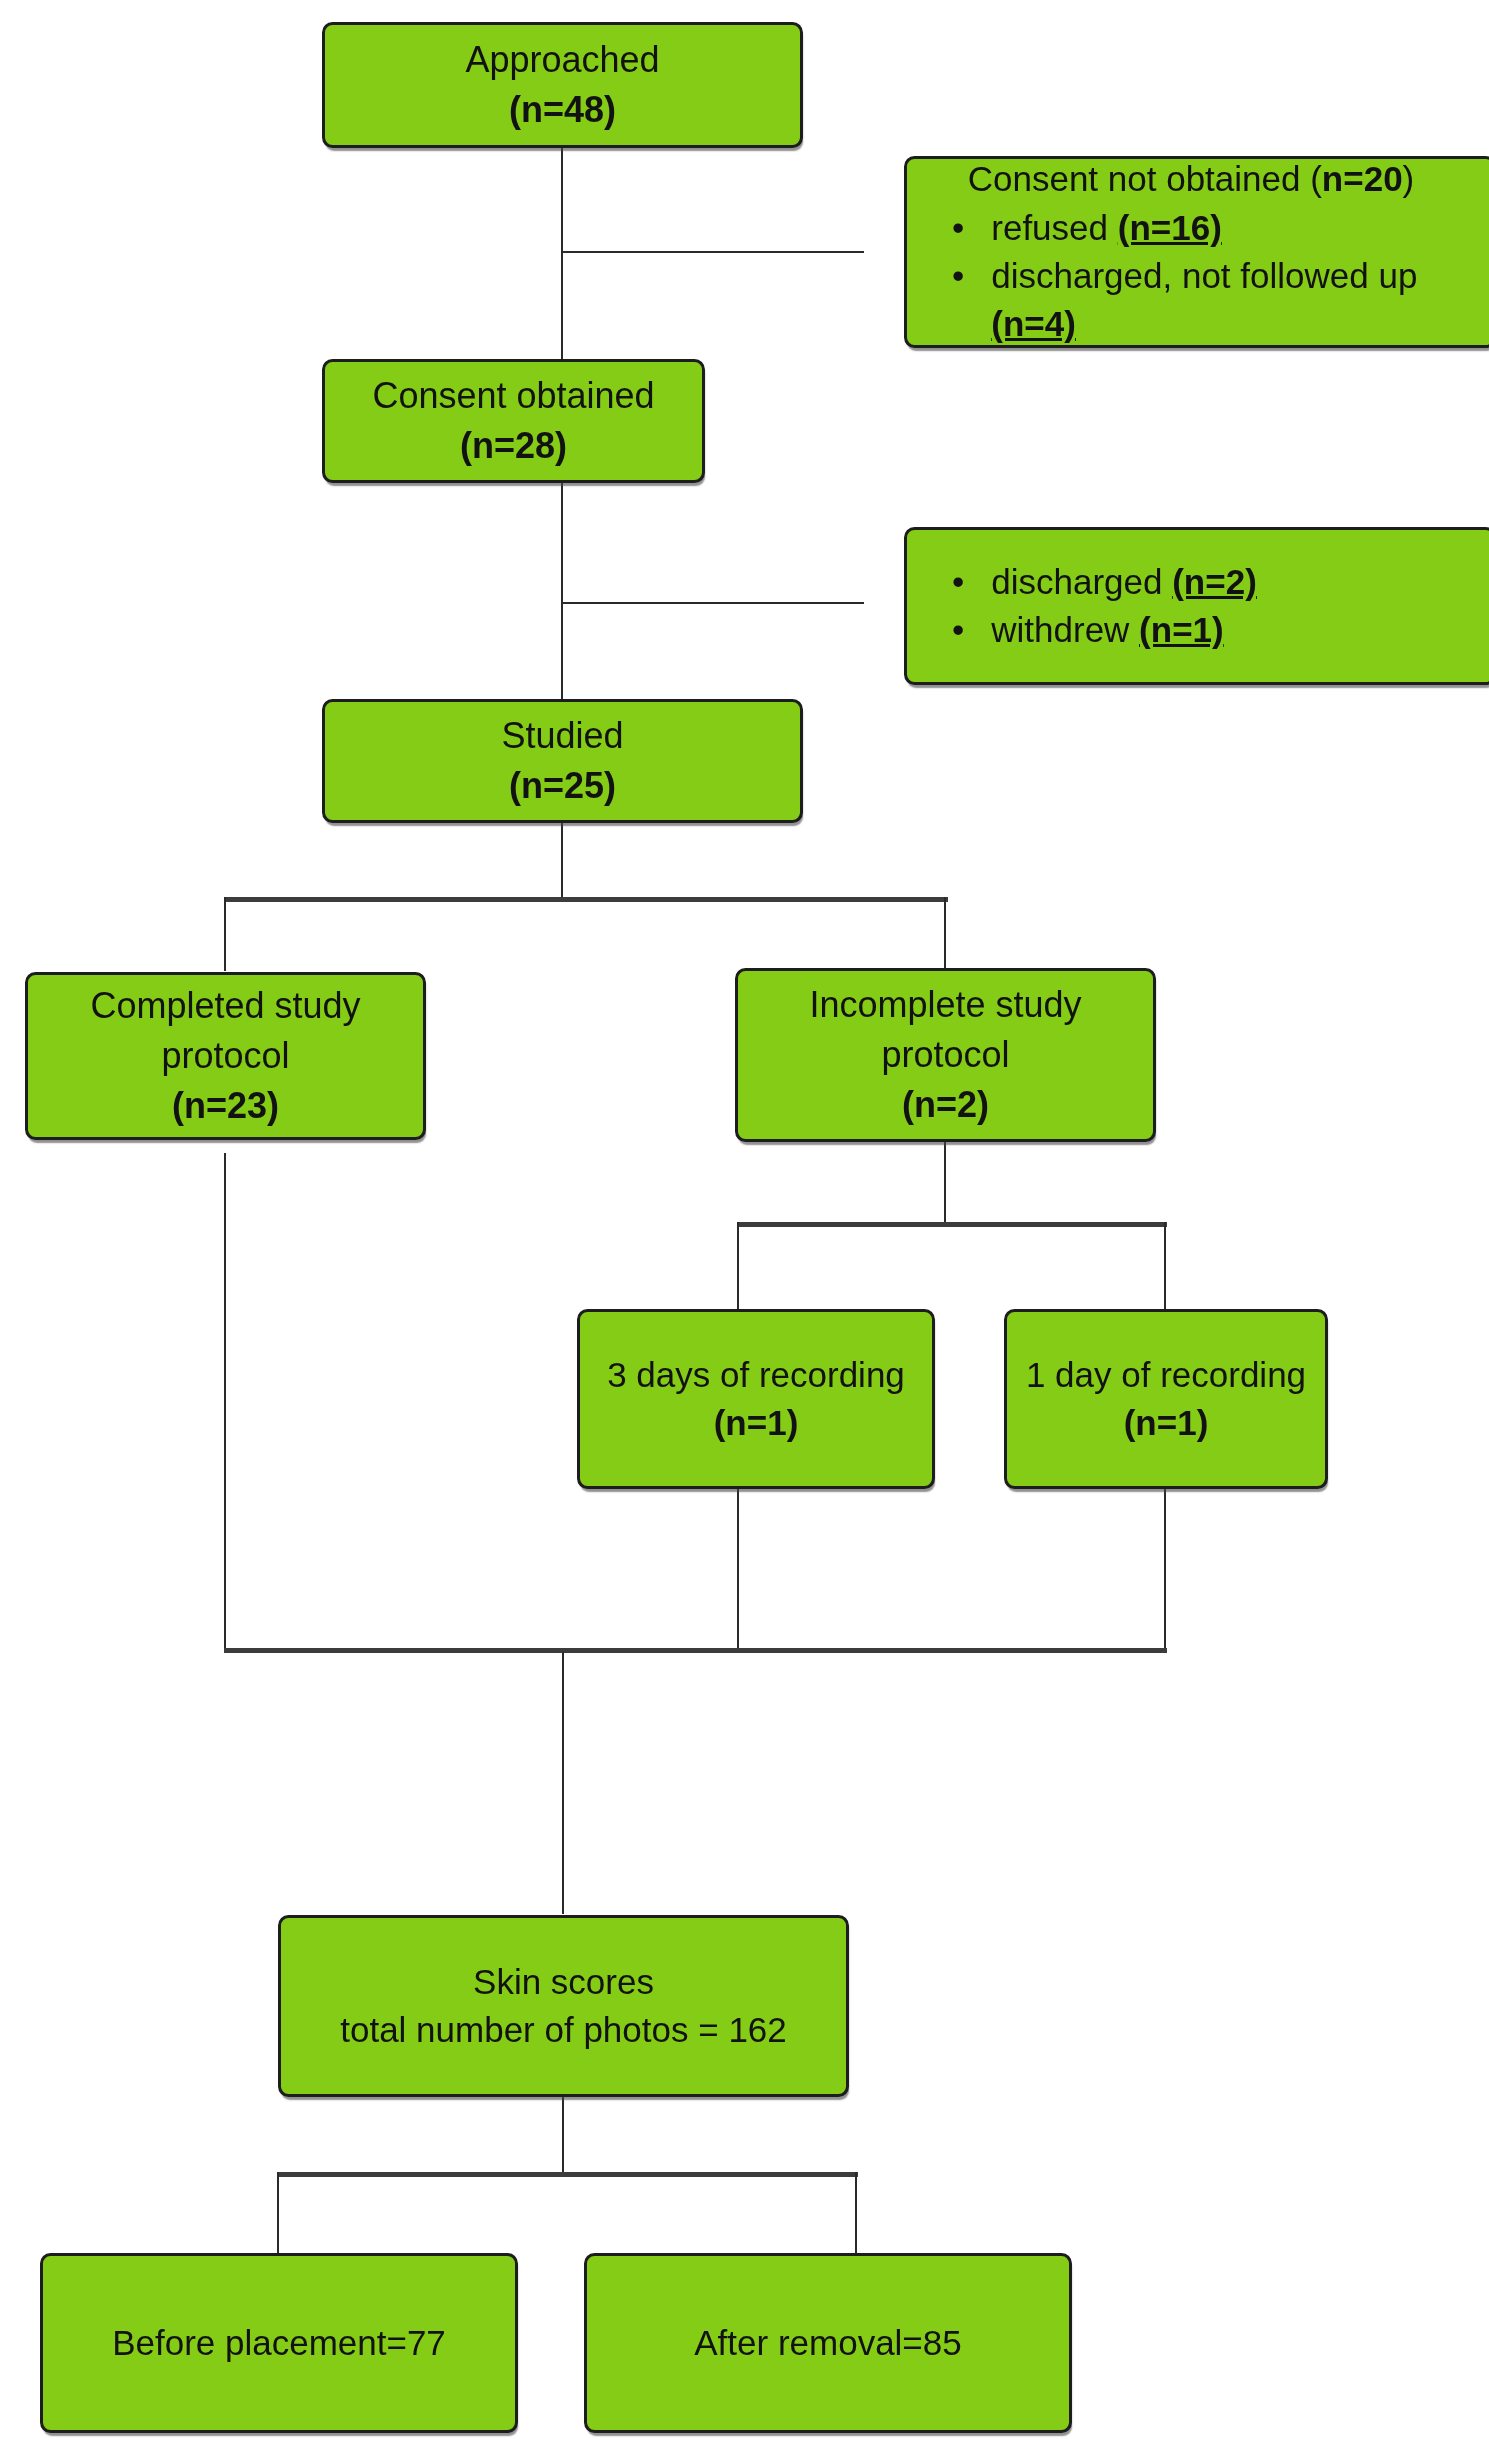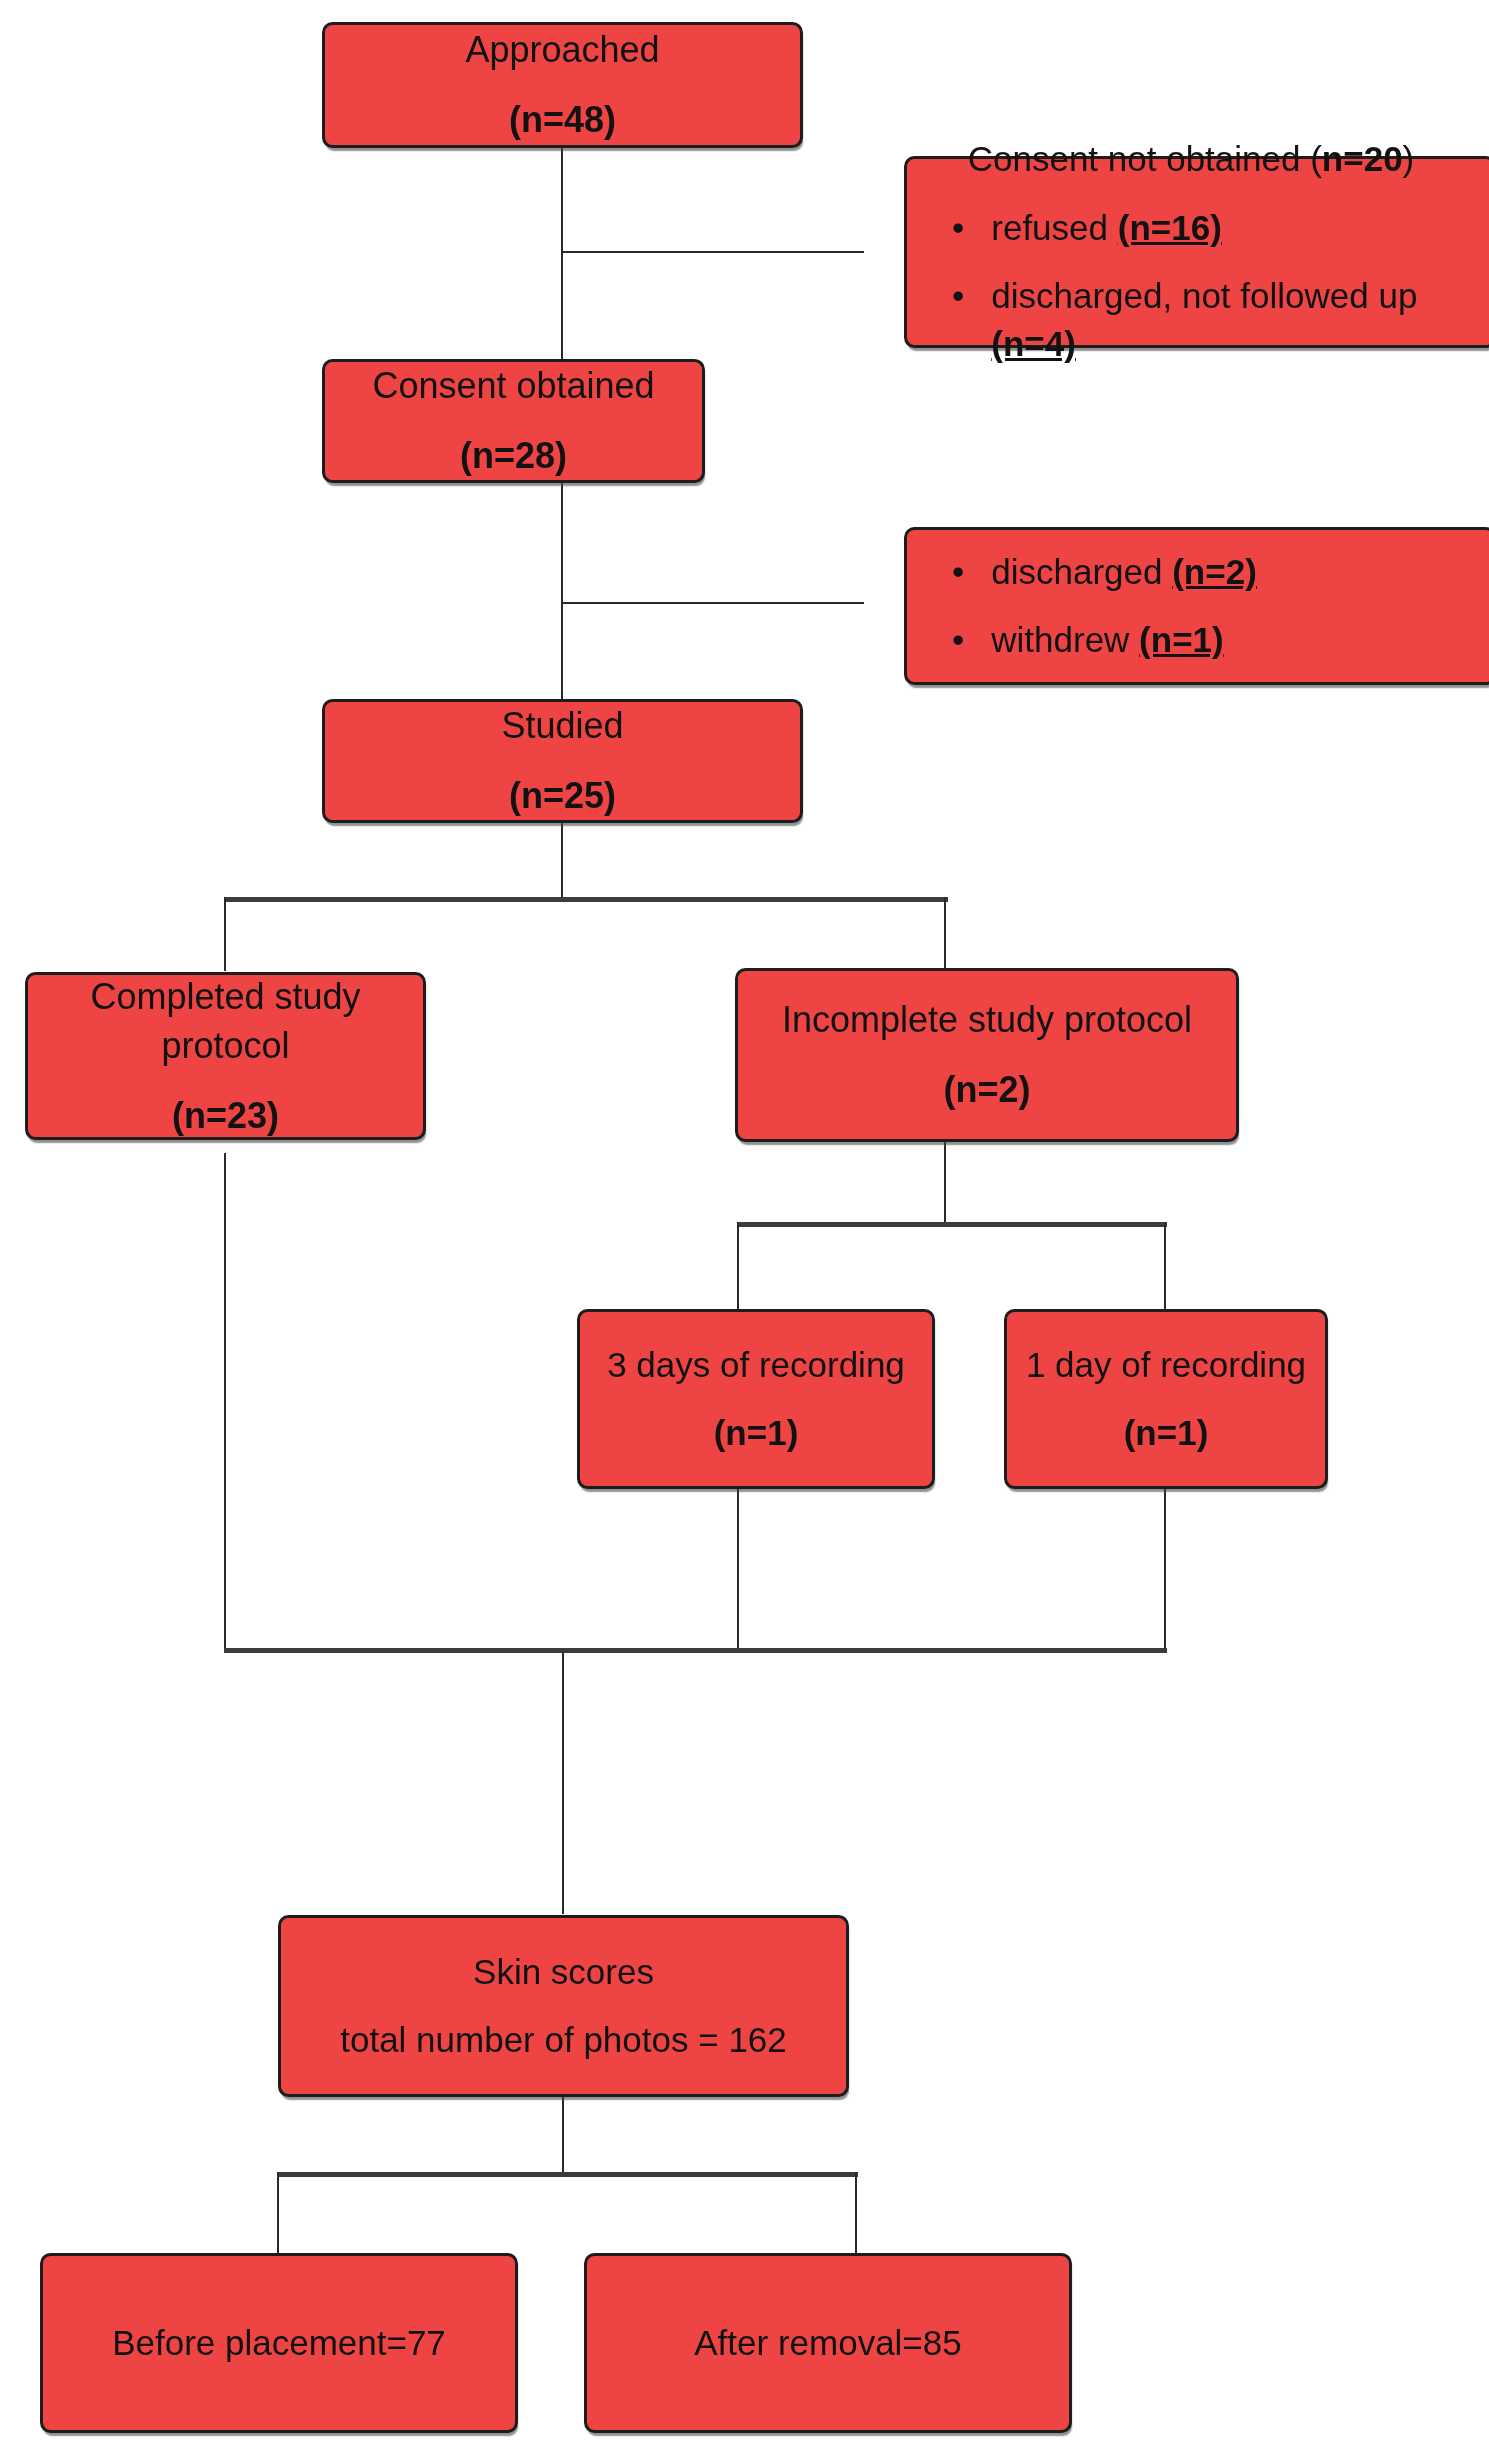--- a/index.html
+++ b/index.html
@@ -2,24 +2,24 @@
 <html style="font-size:12px"><head>
 <meta charset="utf-8">
 <style>
   html,body{margin:0;padding:0;background:#ffffff;}
   .canvas{
     position:relative;width:1489px;height:2462px;background:#ffffff;
     font-family:"Liberation Sans",sans-serif;color:#121212;overflow:hidden;
   }
   .box{
     position:absolute;box-sizing:border-box;
-    background:#ef4444;border:3px solid #1d1d1d;border-radius:10.5px;
+    background:#84cc16;border:3px solid #1d1d1d;border-radius:10.5px;
     box-shadow:1.5px 4.5px 1.5px -1.5px rgba(70,70,70,.6);
     display:flex;flex-direction:column;align-items:center;justify-content:center;
-    text-align:center;font-size:36px;line-height:1.38;gap:20px;
+    text-align:center;font-size:36px;line-height:1.38;
   }
   .box .count{font-weight:700;}
   .box.small{font-size:35px;}
   .box.side{align-items:stretch;text-align:left;font-size:35px;padding:7.5px 18px 7.5px 0;margin-left:40px;}
   .box.side .stitle{text-align:center;width:100%;}
   .box.side b{font-weight:700;}
   .brow{display:flex;align-items:flex-start;gap:27px;padding-left:45px;text-align:left;}
   .brow .dot{flex:0 0 auto;}
   .brow .btxt{flex:1 1 auto;}
   .btxt b{font-weight:700;text-decoration:underline;}
@@ -90,21 +90,21 @@
   <div class="box" style="left:322px;top:699px;width:481px;height:124px">
     <div>Studied</div>
     <div class="count">(n=25)</div>
   </div>
 
   <div class="box" style="left:25px;top:972px;width:401px;height:168px;padding:0 21px">
     <div>Completed study protocol</div>
     <div class="count">(n=23)</div>
   </div>
 
-  <div class="box" style="left:735px;top:968px;width:504px;height:174px;padding:0 9px">
+  <div class="box" style="left:735px;top:968px;width:421px;height:174px;padding:0 9px">
     <div>Incomplete study protocol</div>
     <div class="count">(n=2)</div>
   </div>
 
   <div class="box small" style="left:577px;top:1309px;width:358px;height:180px;padding:0 13.5px">
     <div>3 days of recording</div>
     <div class="count">(n=1)</div>
   </div>
 
   <div class="box small" style="left:1004px;top:1309px;width:324px;height:180px;padding:0 13.5px">

